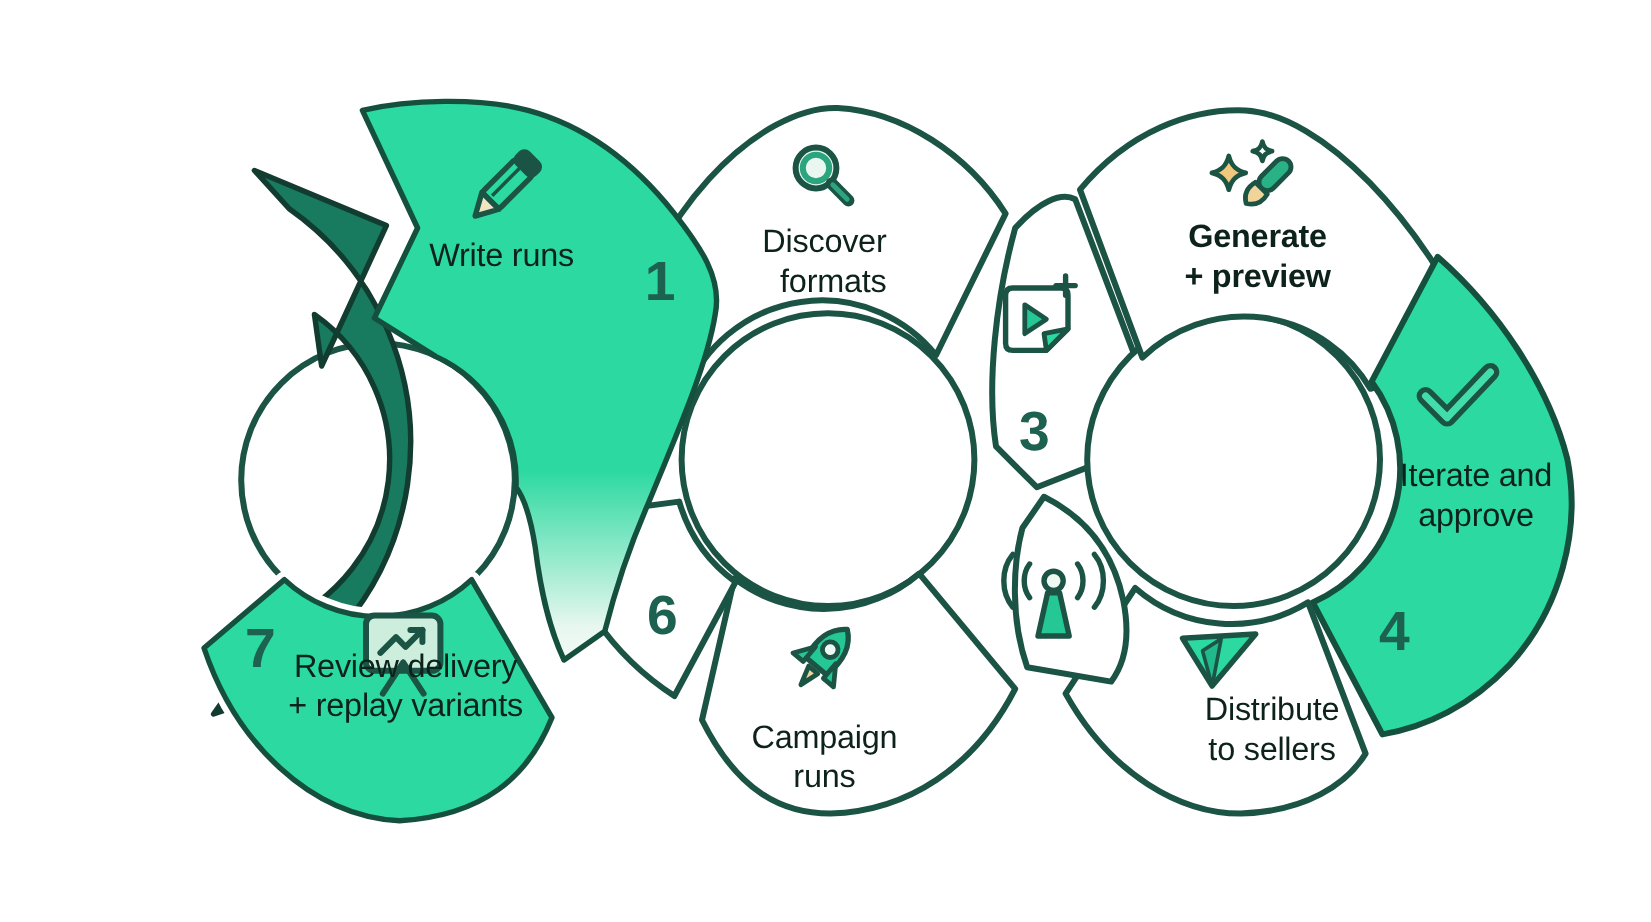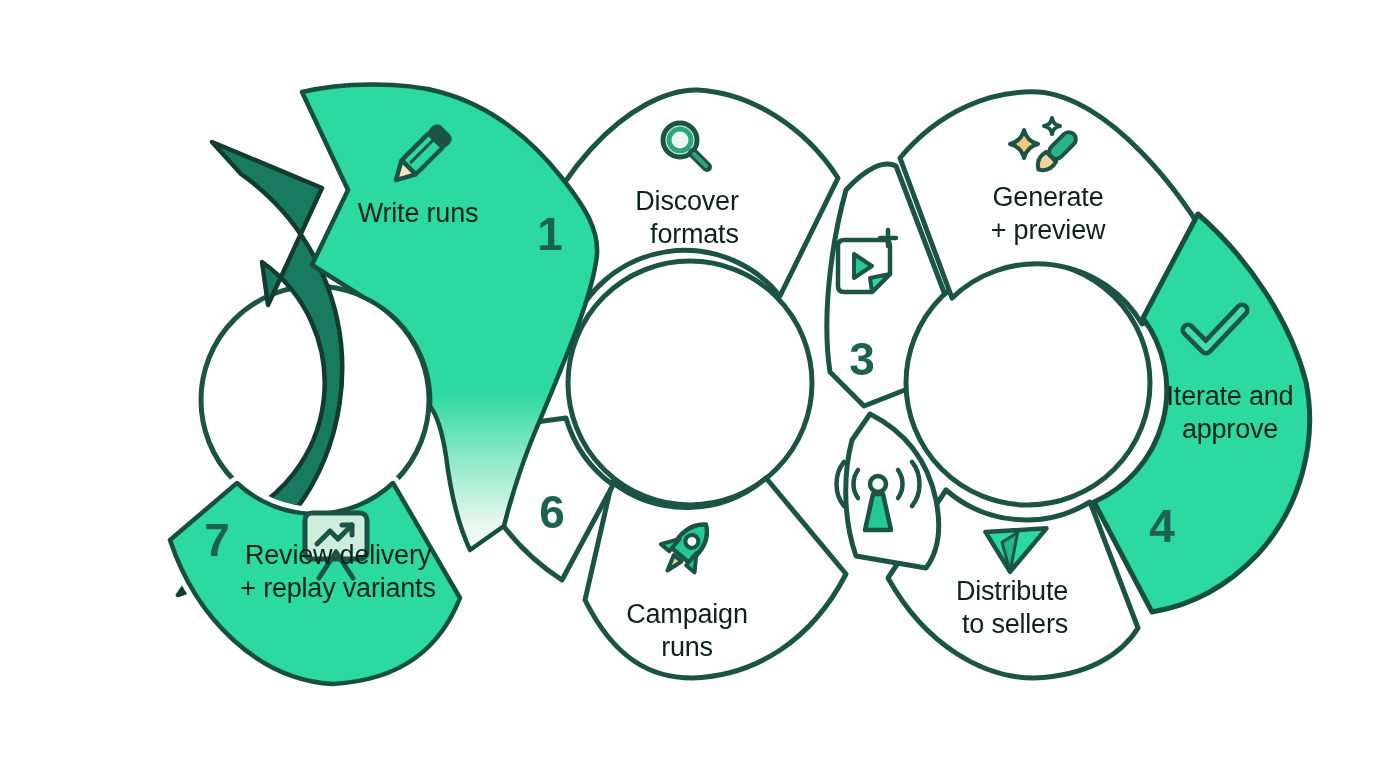--- a/index.html
+++ b/index.html
@@ -125,28 +125,28 @@
 </svg>
 
 <div class="lbl" style="left:418px;top:213px;">Write runs</div>
 <div class="num" style="left:550px;top:234px;">1</div>
 
 <div class="lbl" style="left:687px;top:218px;text-align:right;">Discover
 formats</div>
 
 <div class="num" style="left:862px;top:359px;">3</div>
 
-<div class="lbl" style="left:1048px;top:214px;">Generate
+<div class="lbl" style="left:1048px;top:214px;font-weight:bold;">Generate
 + preview</div>
 
 <div class="lbl" style="left:1230px;top:413px;">Iterate and
 approve</div>
 <div class="num" style="left:1162px;top:526px;">4</div>
 
-<div class="lbl" style="left:1012px;top:608px;text-align:right;">Distribute
+<div class="lbl" style="left:1060px;top:608px;">Distribute
 to sellers</div>
 
 <div class="lbl" style="left:687px;top:607px;margin-top:24px;">Campaign
 runs</div>
 <div class="num" style="left:552px;top:512px;">6</div>
 
 <div class="lbl" style="left:338px;top:572px;">Review delivery
 + replay variants</div>
 <div class="num" style="left:217px;top:540px;">7</div>
 

